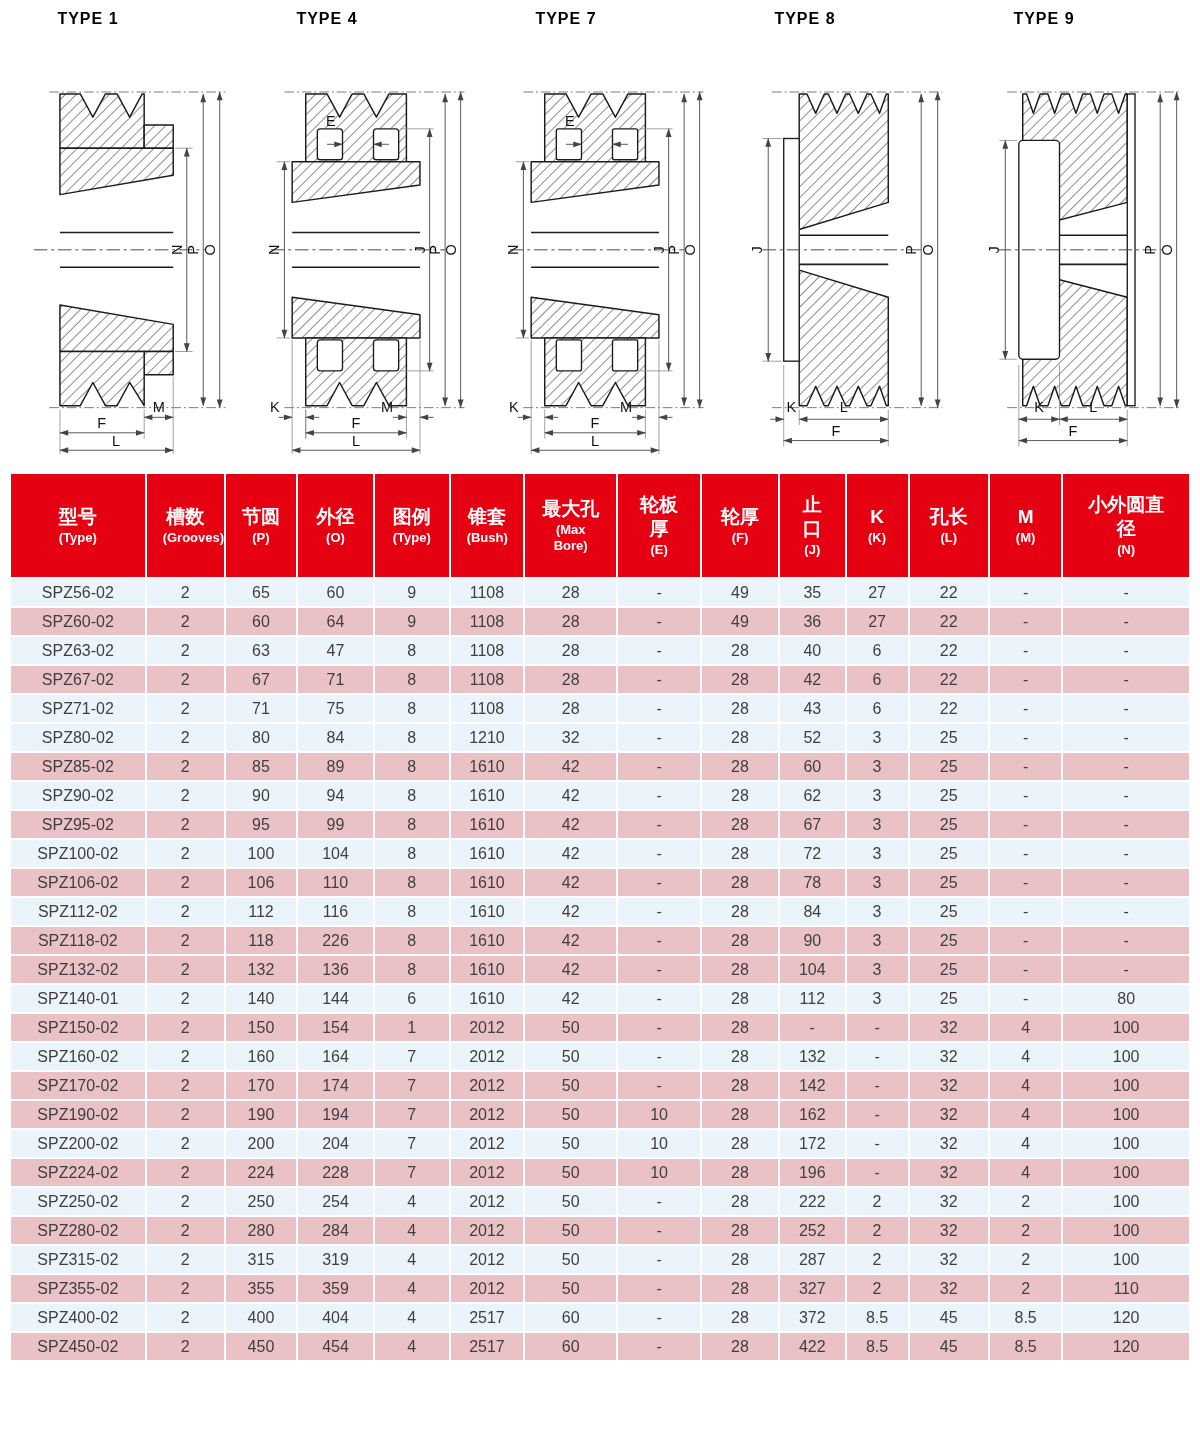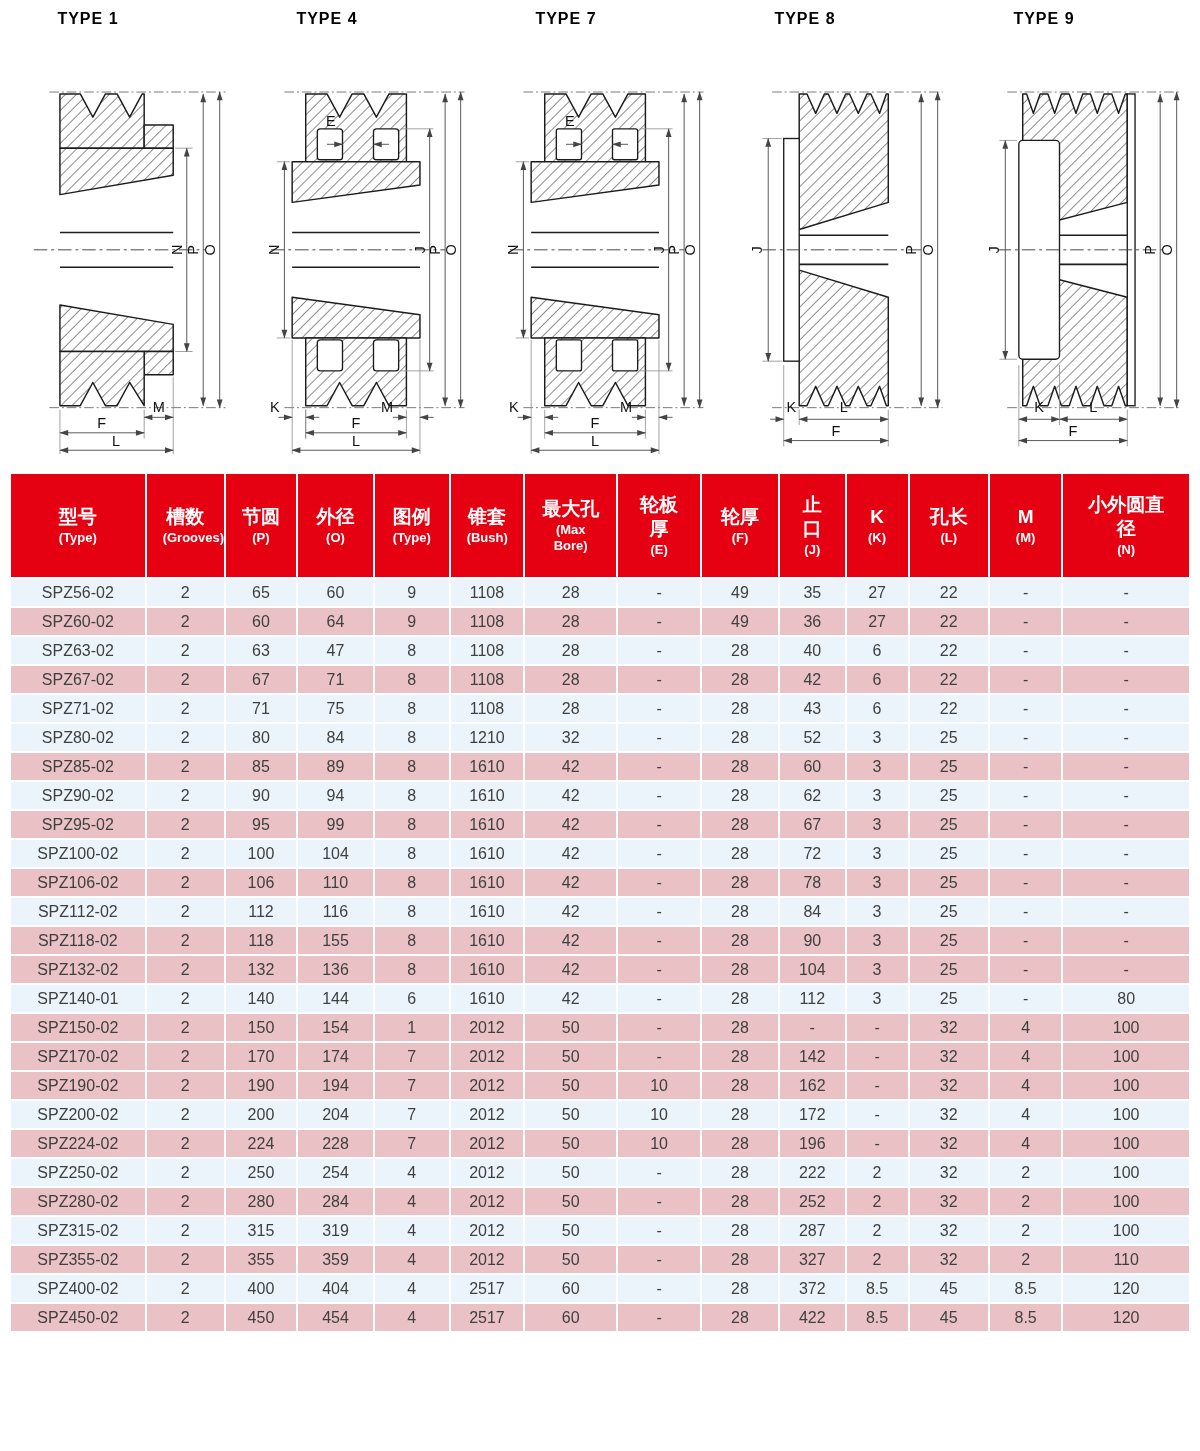--- a/index.html
+++ b/index.html
@@ -506,21 +506,21 @@
         <td>84</td>
         <td>3</td>
         <td>25</td>
         <td>-</td>
         <td>-</td>
       </tr>
       <tr class="odd">
         <td>SPZ118-02</td>
         <td>2</td>
         <td>118</td>
-        <td>155</td>
+        <td>226</td>
         <td>8</td>
         <td>1610</td>
         <td>42</td>
         <td>-</td>
         <td>28</td>
         <td>90</td>
         <td>3</td>
         <td>25</td>
         <td>-</td>
         <td>-</td>
@@ -561,20 +561,36 @@
         <td>SPZ150-02</td>
         <td>2</td>
         <td>150</td>
         <td>154</td>
         <td>1</td>
         <td>2012</td>
         <td>50</td>
         <td>-</td>
         <td>28</td>
         <td>-</td>
+        <td>-</td>
+        <td>32</td>
+        <td>4</td>
+        <td>100</td>
+      </tr>
+      <tr class="even">
+        <td>SPZ160-02</td>
+        <td>2</td>
+        <td>160</td>
+        <td>164</td>
+        <td>7</td>
+        <td>2012</td>
+        <td>50</td>
+        <td>-</td>
+        <td>28</td>
+        <td>132</td>
         <td>-</td>
         <td>32</td>
         <td>4</td>
         <td>100</td>
       </tr>
       <tr class="odd">
         <td>SPZ170-02</td>
         <td>2</td>
         <td>170</td>
         <td>174</td>

